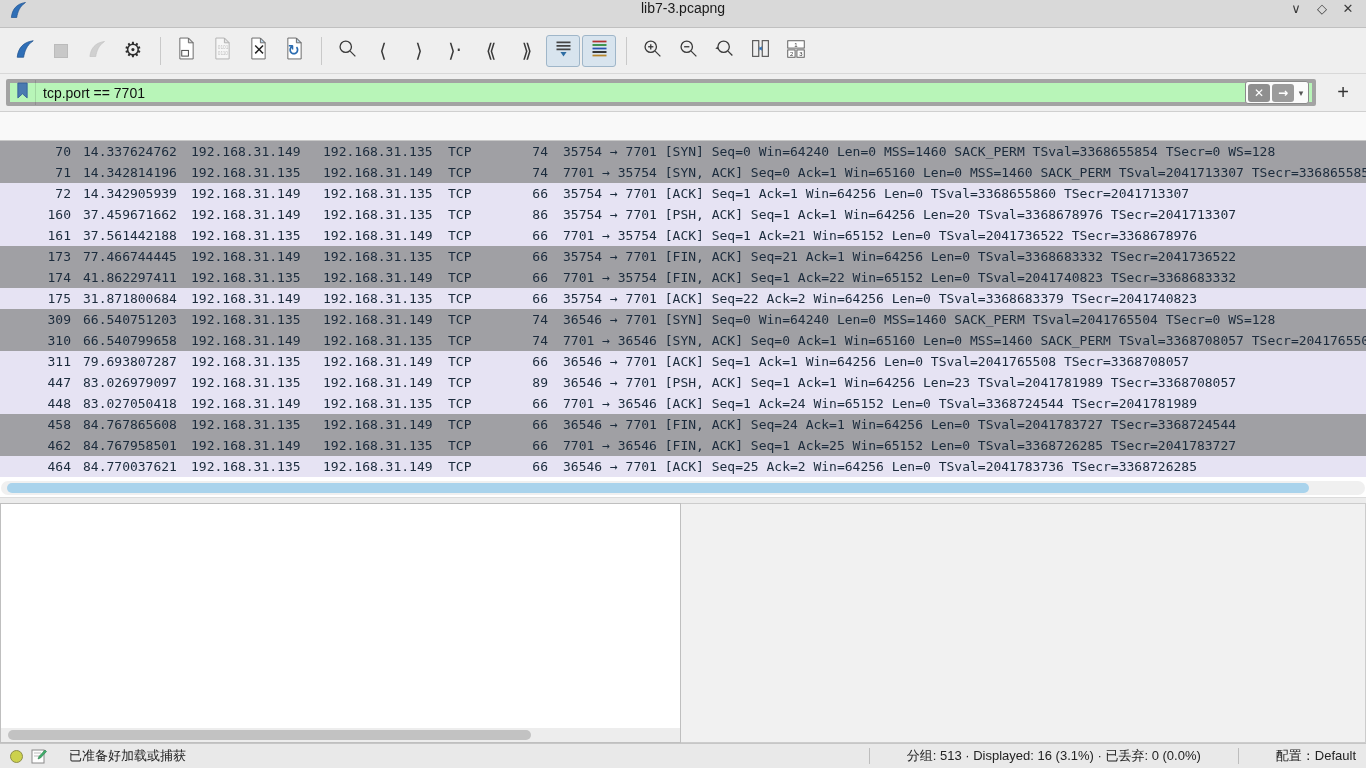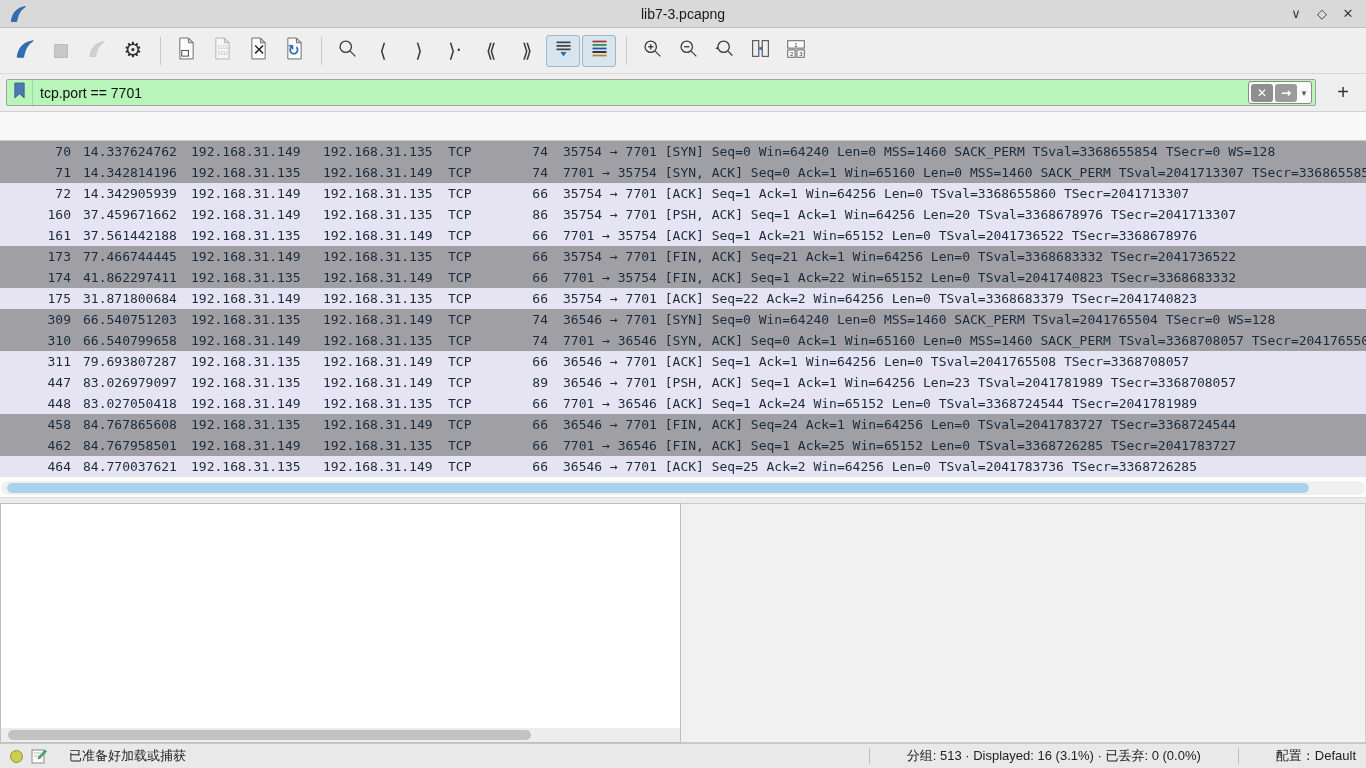--- a/index.html
+++ b/index.html
@@ -2,21 +2,21 @@
 <html><head>
 <meta charset="utf-8">
 <style>
   * { margin:0; padding:0; box-sizing:border-box; }
   html,body { width:1366px; height:768px; overflow:hidden;
     font-family:"Liberation Sans","DejaVu Sans",sans-serif; background:#efefef; }
   .app { width:1366px; height:768px; display:flex; flex-direction:column; }
 
   
   .titlebar { height:28px; background:#d9d9d9; border-bottom:1px solid #c0c0c0;
-    display:flex; align-items:center; position:relative; flex:0 0 28px; }
+    display:flex; align-items:flex-start; position:relative; flex:0 0 28px; }
   .titlebar .app-icon { margin-left:8px; display:flex; }
   .titlebar .title { position:absolute; left:0; right:0; text-align:center;
     font-size:14px; color:#1a1a1a; }
   .win-controls { margin-left:auto; display:flex; align-items:center; gap:10px;
     padding-right:10px; z-index:2; }
   .win-btn { width:16px; height:16px; display:flex; align-items:center; justify-content:center;
     font-size:13px; color:#3a3a3a; cursor:default; font-family:"DejaVu Sans",sans-serif; }
 
   
   .menubar { height:31px; background:#efefef; display:flex; align-items:center;
@@ -30,21 +30,21 @@
     margin-right:2px; border:1px solid transparent; border-radius:3px; }
   .tbtn.active { background:#d8e4ee; border-color:#9fb6c9; }
   .tbtn.disabled { opacity:.45; }
   .tsep { width:1px; height:28px; background:#c9c9c9; margin:0 8px; }
   .glyph { font-family:"DejaVu Sans",sans-serif; font-size:19px; color:#3a3a3a; line-height:1; }
 
   
   .filterbar { height:39px; background:#efefef; border-top:1px solid #d8d8d8;
     border-bottom:1px solid #d0d0d0; display:flex; align-items:center;
     padding:0 10px 0 6px; flex:0 0 39px; }
-  .filter-input { flex:1; height:27px; background:#b8f5b8; border:1px solid #a3a3a3;
+  .filter-input { flex:1; height:27px; background:#b8f5b8; border:4px solid #a3a3a3;
     border-radius:2px; display:flex; align-items:center; }
   .bookmark-box { width:26px; height:25px; display:flex; align-items:center; justify-content:center;
     border-right:1px solid rgba(0,0,0,.12); }
   .filter-text { padding-left:7px; font-size:14px; color:#101010; flex:1; white-space:nowrap; overflow:hidden; }
   .filter-controls { height:23px; background:#fbfbfb; border:1px solid #8a8a8a; border-radius:3px;
     display:flex; align-items:center; padding:1px; margin-right:3px; }
   .fc-btn { width:22px; height:18px; border-radius:3px; display:flex; align-items:center;
     justify-content:center; color:#fff; font-size:12px; font-weight:bold; margin:0 1px;
     font-family:"DejaVu Sans",sans-serif; }
   .fc-clear { background:#8f8f8f; }

